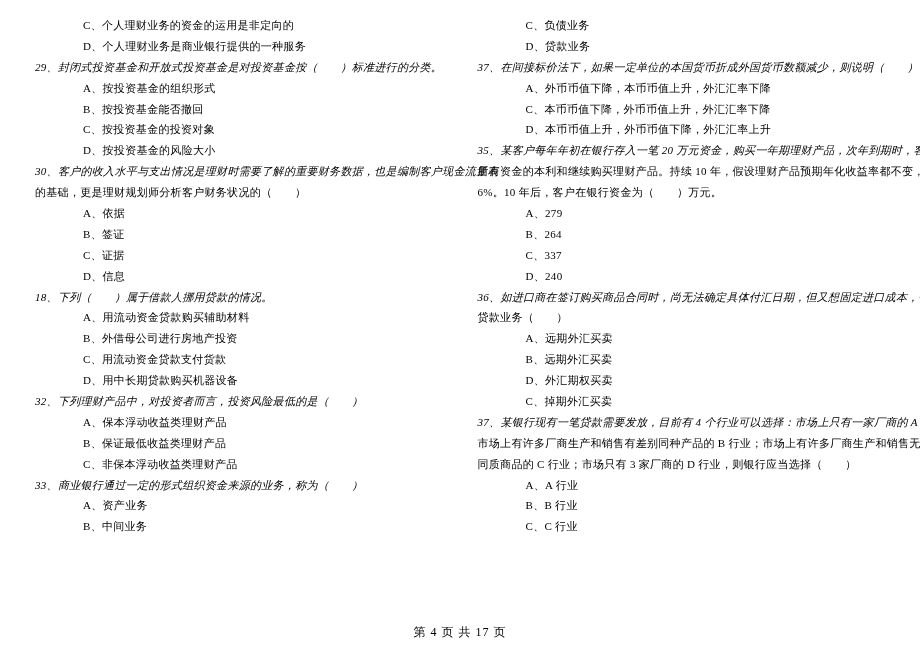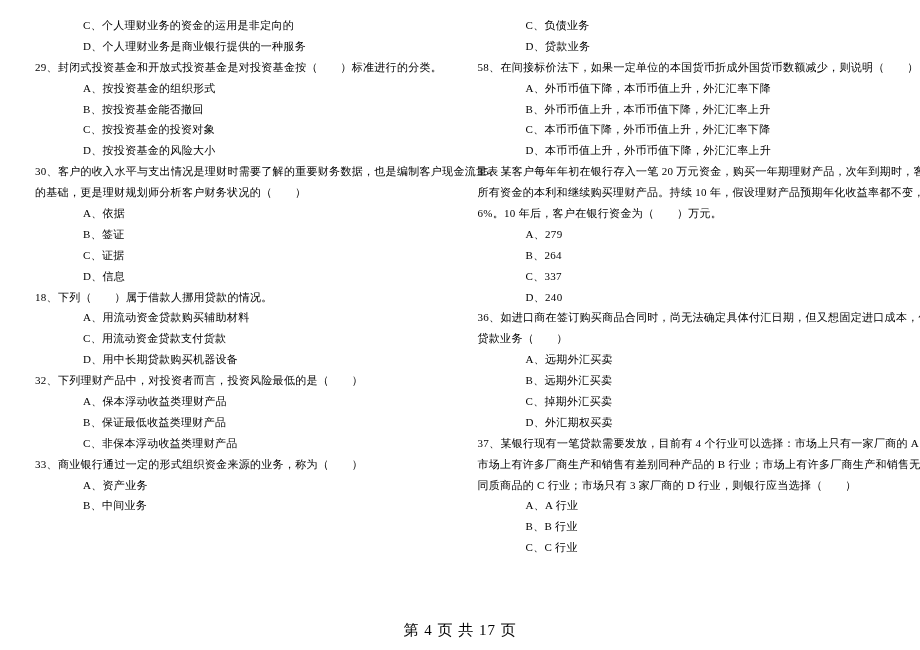--- a/index.html
+++ b/index.html
@@ -26,31 +26,32 @@
     }
     .line {
       white-space: nowrap;
       letter-spacing: 0.3px;
     }
     .opt {
       padding-left: 48px;
     }
     .q {
       padding-left: 0;
+      font-style: italic;
     }
     .cont {
       padding-left: 0;
     }
     .footer {
       position: absolute;
       bottom: 6px;
       left: 0;
       right: 0;
       text-align: center;
-      font-size: 15px;
+      font-size: 12px;
       letter-spacing: 1px;
     }
   </style>
 </head>
 <body>
 
 <div class="page">
   <div class="col">
     <div class="line opt">C、个人理财业务的资金的运用是非定向的</div>
     <div class="line opt">D、个人理财业务是商业银行提供的一种服务</div>
@@ -63,57 +64,57 @@
 
     <div class="line q">30、客户的收入水平与支出情况是理财时需要了解的重要财务数据，也是编制客户现金流量表</div>
     <div class="line cont">的基础，更是理财规划师分析客户财务状况的（　　）</div>
     <div class="line opt">A、依据</div>
     <div class="line opt">B、签证</div>
     <div class="line opt">C、证据</div>
     <div class="line opt">D、信息</div>
 
     <div class="line q">18、下列（　　）属于借款人挪用贷款的情况。</div>
     <div class="line opt">A、用流动资金贷款购买辅助材料</div>
+    <div class="line opt">B、外借母公司进行房地产投资</div>
     <div class="line opt">C、用流动资金贷款支付货款</div>
     <div class="line opt">D、用中长期贷款购买机器设备</div>
 
     <div class="line q">32、下列理财产品中，对投资者而言，投资风险最低的是（　　）</div>
     <div class="line opt">A、保本浮动收益类理财产品</div>
     <div class="line opt">B、保证最低收益类理财产品</div>
     <div class="line opt">C、非保本浮动收益类理财产品</div>
 
     <div class="line q">33、商业银行通过一定的形式组织资金来源的业务，称为（　　）</div>
     <div class="line opt">A、资产业务</div>
     <div class="line opt">B、中间业务</div>
   </div>
 
   <div class="col">
     <div class="line opt">C、负债业务</div>
     <div class="line opt">D、贷款业务</div>
 
-    <div class="line q">58、在间接标价法下，如果一定单位的本国货币折成外国货币数额减少，则说明（　　）</div>
+    <div class="line q">37、在间接标价法下，如果一定单位的本国货币折成外国货币数额减少，则说明（　　）</div>
     <div class="line opt">A、外币币值下降，本币币值上升，外汇汇率下降</div>
-    <div class="line opt">B、外币币值上升，本币币值下降，外汇汇率上升</div>
     <div class="line opt">C、本币币值下降，外币币值上升，外汇汇率下降</div>
     <div class="line opt">D、本币币值上升，外币币值下降，外汇汇率上升</div>
 
     <div class="line q">35、某客户每年年初在银行存入一笔 20 万元资金，购买一年期理财产品，次年到期时，客户将</div>
     <div class="line cont">所有资金的本利和继续购买理财产品。持续 10 年，假设理财产品预期年化收益率都不变，为</div>
     <div class="line cont">6%。10 年后，客户在银行资金为（　　）万元。</div>
     <div class="line opt">A、279</div>
     <div class="line opt">B、264</div>
     <div class="line opt">C、337</div>
     <div class="line opt">D、240</div>
 
     <div class="line q">36、如进口商在签订购买商品合同时，尚无法确定具体付汇日期，但又想固定进口成本，他应</div>
     <div class="line cont">贷款业务（　　）</div>
     <div class="line opt">A、远期外汇买卖</div>
     <div class="line opt">B、远期外汇买卖</div>
+    <div class="line opt">D、外汇期权买卖</div>
     <div class="line opt">C、掉期外汇买卖</div>
-    <div class="line opt">D、外汇期权买卖</div>
 
     <div class="line q">37、某银行现有一笔贷款需要发放，目前有 4 个行业可以选择：市场上只有一家厂商的 A 行业；</div>
     <div class="line cont">市场上有许多厂商生产和销售有差别同种产品的 B 行业；市场上有许多厂商生产和销售无差异</div>
     <div class="line cont">同质商品的 C 行业；市场只有 3 家厂商的 D 行业，则银行应当选择（　　）</div>
     <div class="line opt">A、A 行业</div>
     <div class="line opt">B、B 行业</div>
     <div class="line opt">C、C 行业</div>
   </div>
 </div>
 

